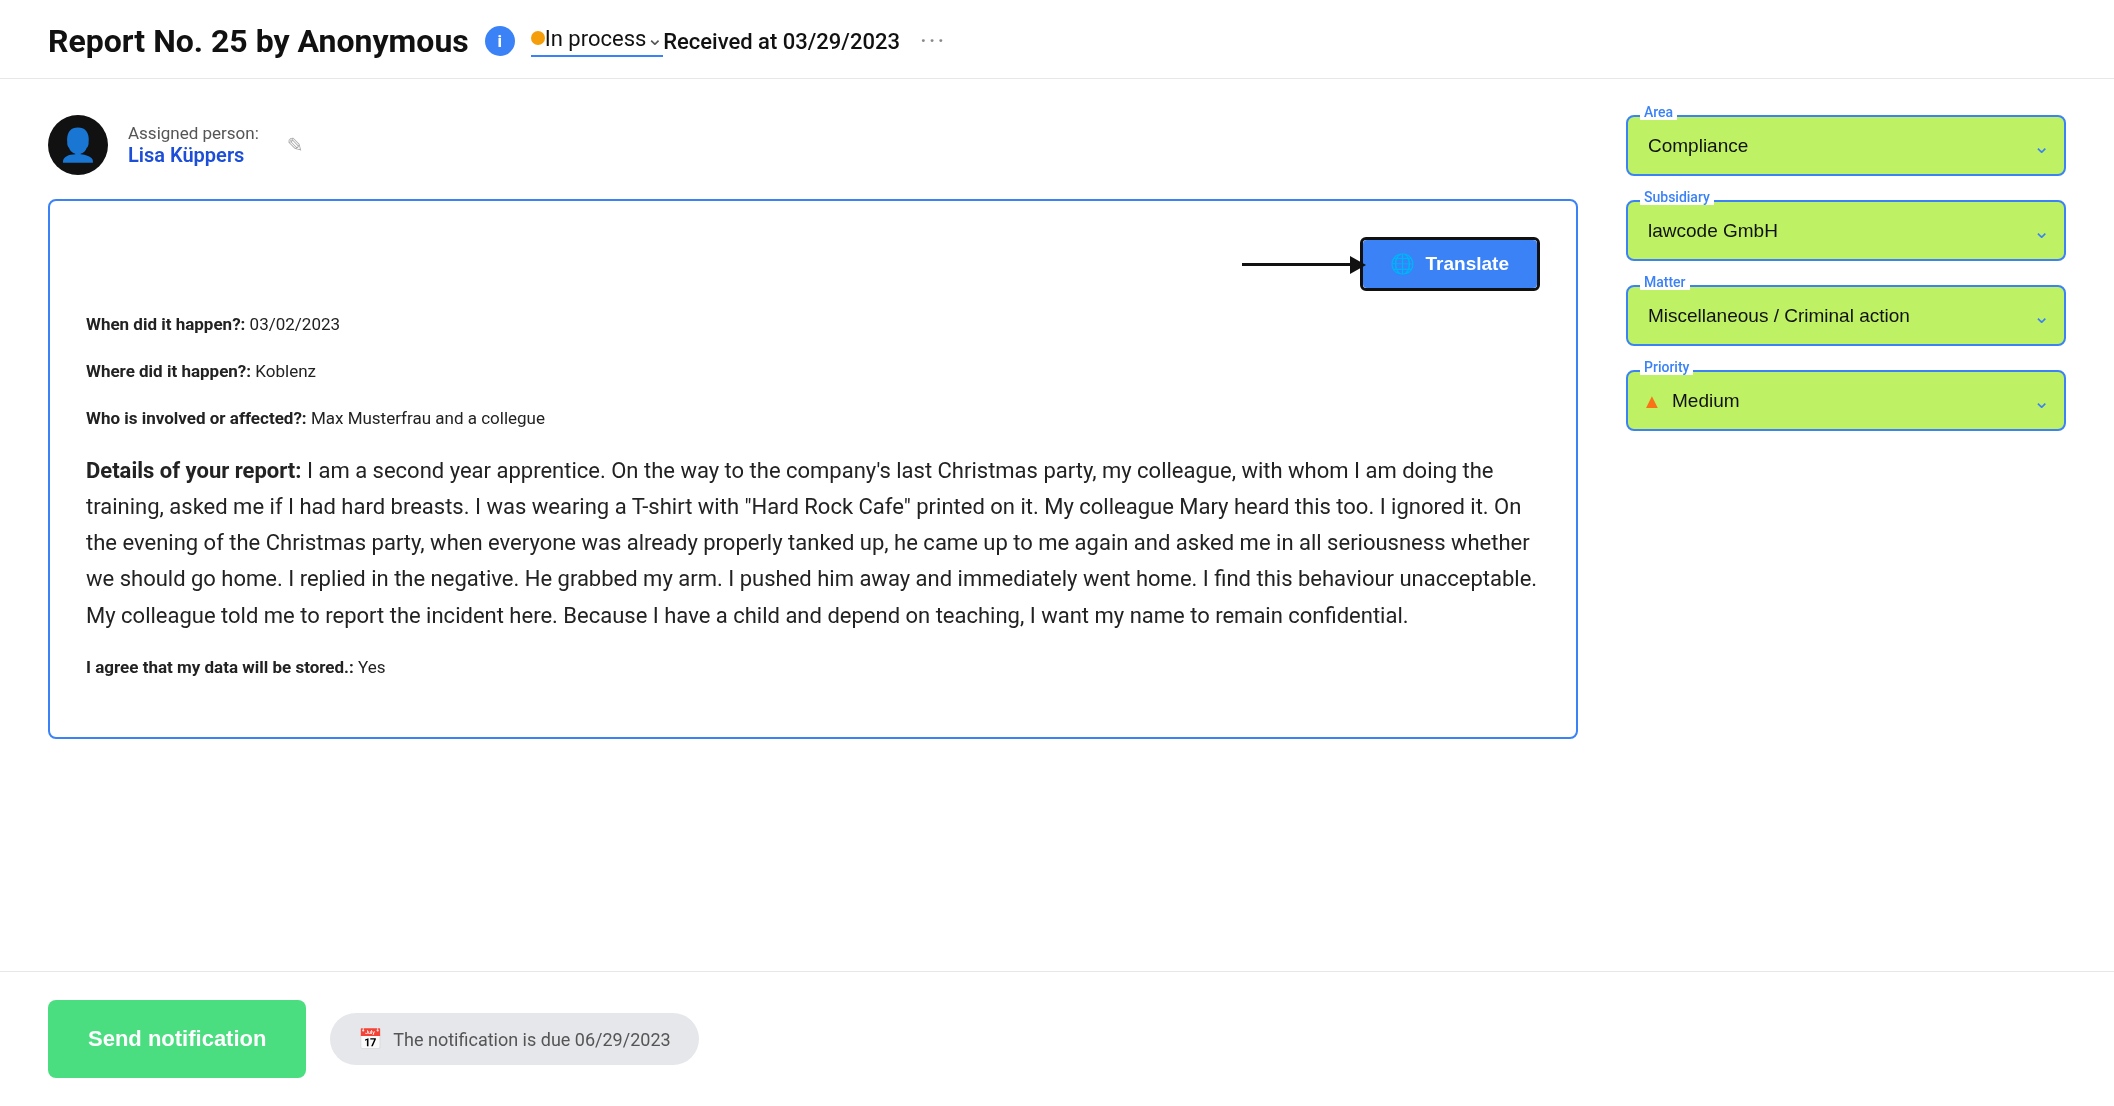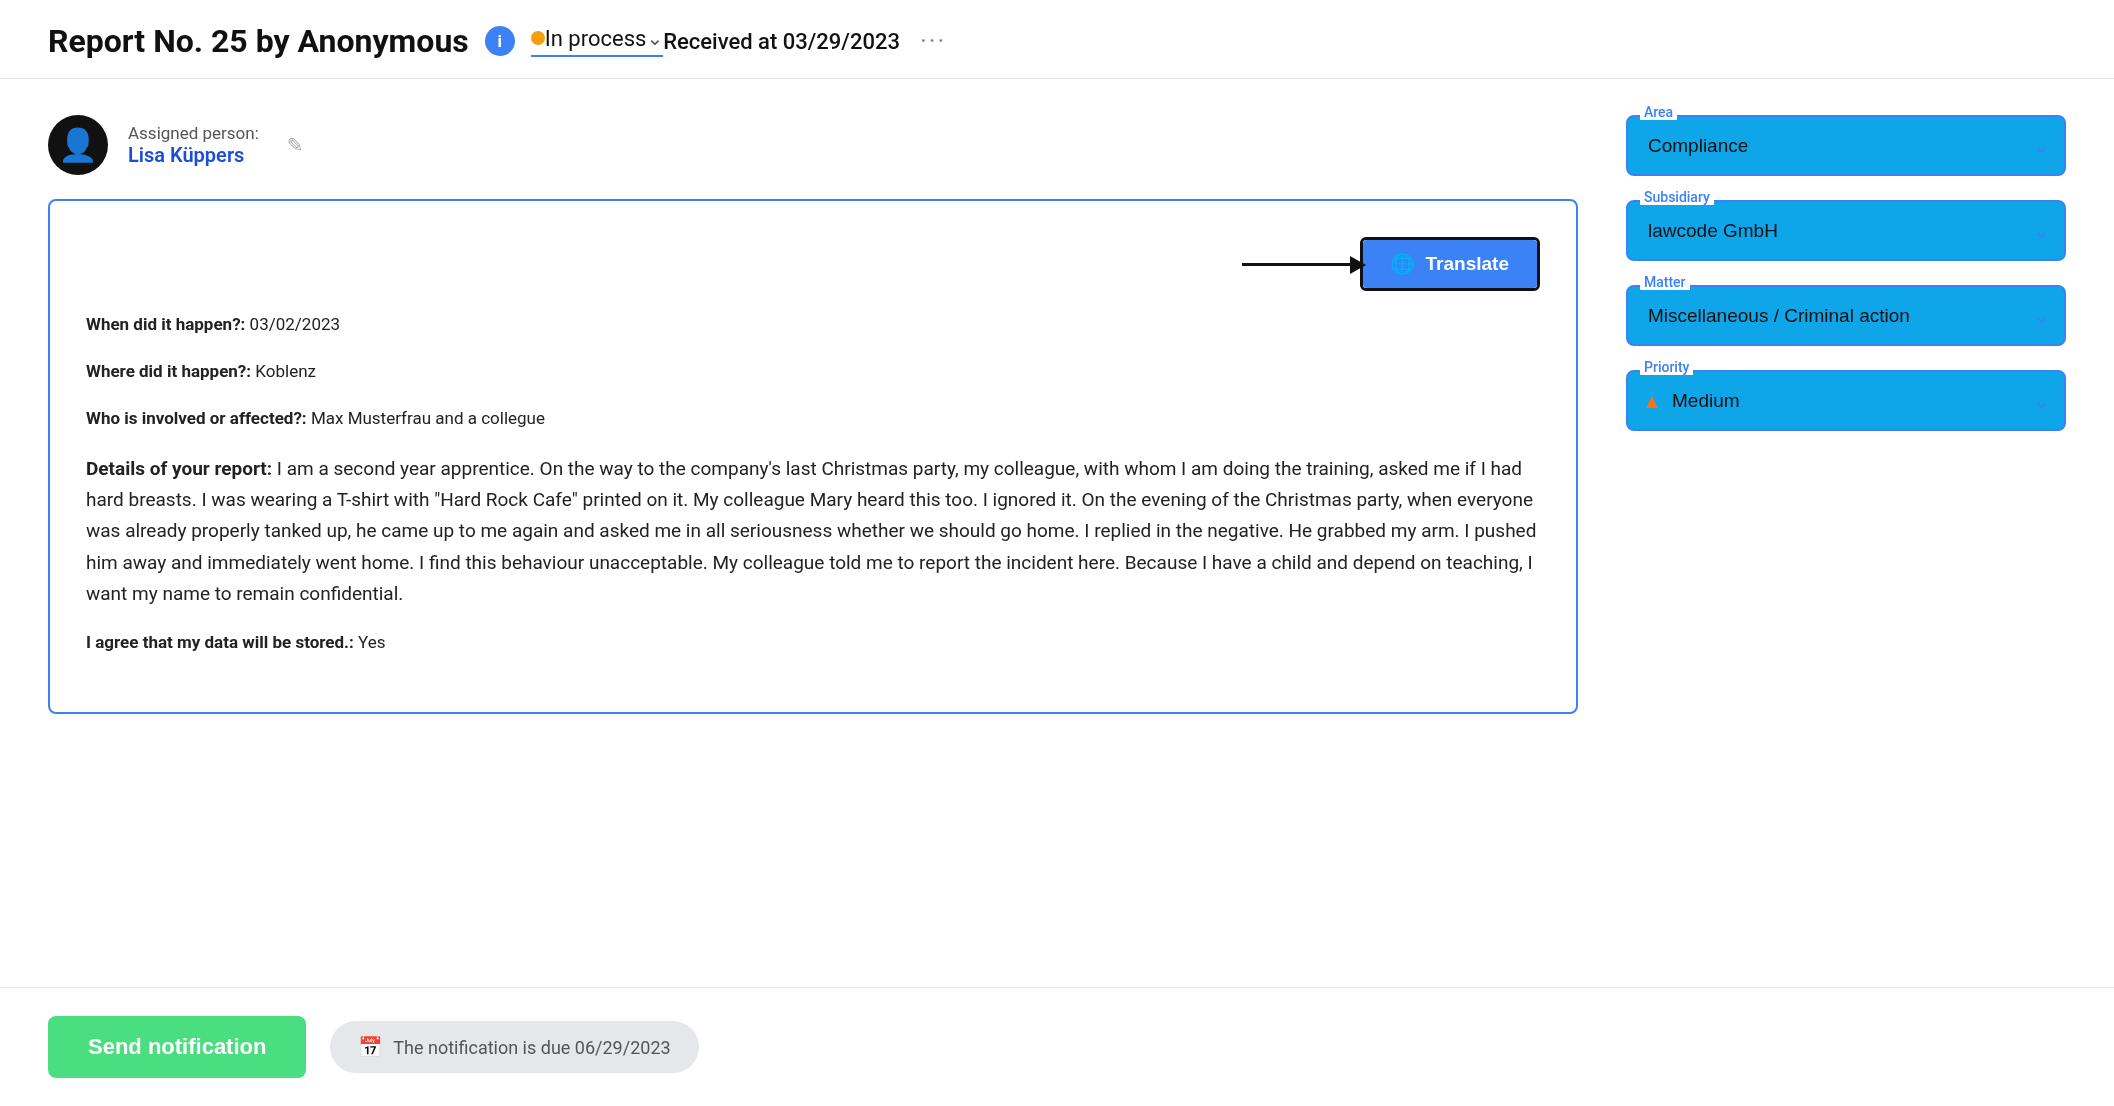--- a/index.html
+++ b/index.html
@@ -210,21 +210,21 @@
     .report-field-label {
       font-weight: 700;
     }
 
     .report-field-value {
       font-weight: 400;
     }
 
     .report-details {
       margin-bottom: 20px;
-      font-size: 19px;
+      font-size: 22px;
       line-height: 1.65;
     }
 
     .report-details .report-field-label {
       font-weight: 700;
     }
 
     
     .bottom-bar {
       display: flex;
@@ -232,21 +232,21 @@
       gap: 24px;
       padding: 28px 48px;
       border-top: 1px solid #e5e7eb;
     }
 
     .send-notification-btn {
       background: #4ade80;
       color: #fff;
       border: none;
       border-radius: 8px;
-      padding: 18px 40px;
+      padding: 26px 40px;
       font-size: 22px;
       font-weight: 600;
       cursor: pointer;
       white-space: nowrap;
     }
 
     .notification-due {
       display: flex;
       align-items: center;
       gap: 10px;
@@ -305,21 +305,21 @@
       z-index: 1;
     }
 
     .form-select {
       width: 100%;
       border: 2px solid #3b82f6;
       border-radius: 8px;
       padding: 18px 48px 18px 20px;
       font-size: 19px;
       color: #111;
-      background: #0ea5e9;
+      background: #bef264;
       appearance: none;
       cursor: pointer;
       outline: none;
     }
 
     .select-wrapper {
       position: relative;
     }
 
     .select-chevron {

